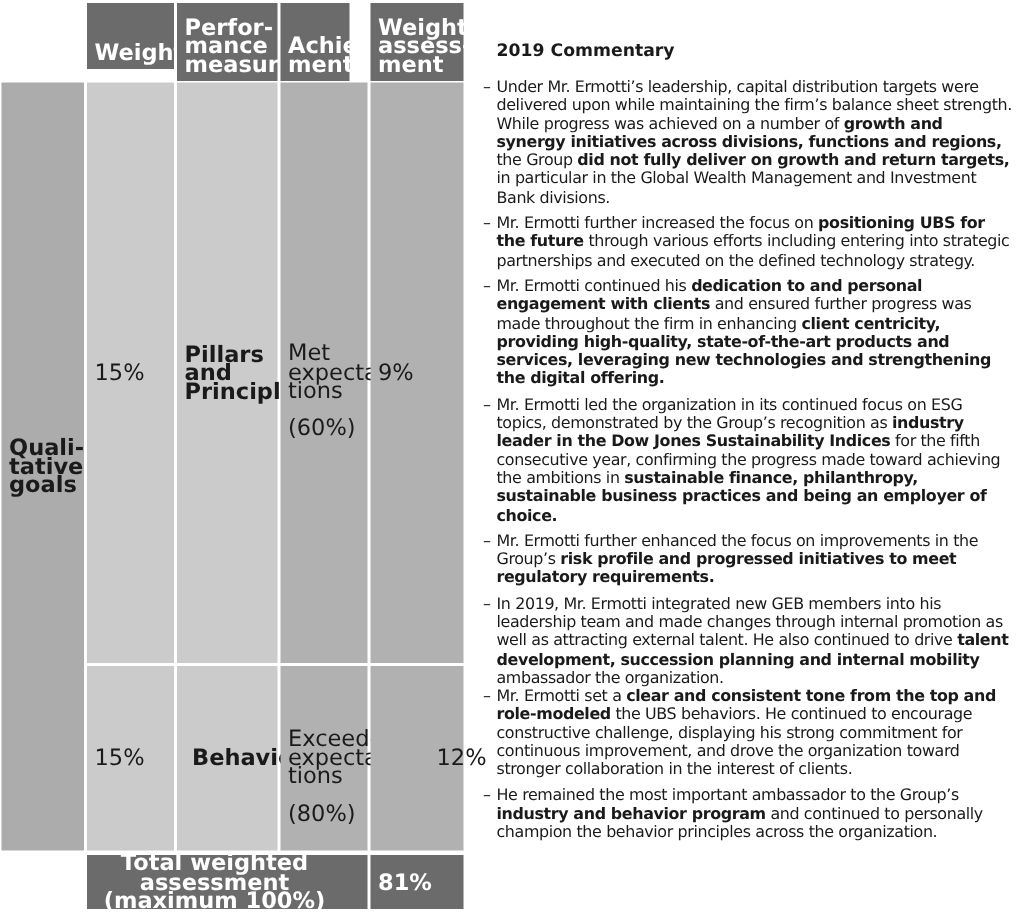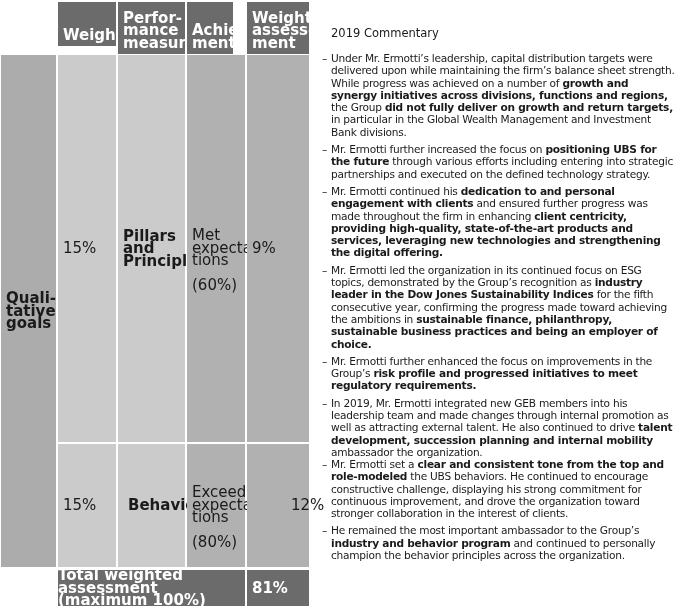--- a/index.html
+++ b/index.html
@@ -10,21 +10,21 @@
   .hdr { background: #6b6b6b; color: #ffffff; font-weight: bold; padding: 0 5px 5px 5px;
          display: flex; align-items: flex-end; }
   .hdr span { white-space: pre-line; }
   .light { background: #cbcbcb; }
   .mid { background: #b1b1b1; }
   .cat { background: #acacac; }
   .total { background: #6b6b6b; color: #fff; font-weight: bold; }
   .pad { padding: 0 5px; display: flex; align-items: center; }
   .bold { font-weight: bold; }
   .pre { white-space: pre-line; }
-  .comm-title { position: absolute; left: 331px; top: 26px; font-weight: normal; font-size: 11.5px; }
+  .comm-title { position: absolute; left: 331px; top: 26px; font-weight: bold; font-size: 11.5px; }
   .bullets { position: absolute; left: 322px; width: 354px; margin: 0; padding: 0; list-style: none;
              font-size: 10.6px; line-height: 12.3px; letter-spacing: -0.25px; }
   .bullets li { position: relative; padding-left: 9px; margin-bottom: 5px; }
   .bullets li .dash { position: absolute; left: 0; top: 0; }
   .bullets b { font-weight: bold; }
 </style>
 </head>
 <body>
 
 <div class="cell hdr" style="left:58px;top:2px;width:58px;height:44px;">
@@ -79,21 +79,21 @@
     <span class="pre">Exceeded
 expecta-
 tions
 
 (80%)</span>
   </div>
 <div class="cell mid pad" style="left:247px;top:444px;width:62px;height:123px;padding-left:44px;">
     <span>12%</span>
   </div>
 
-<div class="cell total" style="left:58px;top:570px;width:187px;height:36px;display:flex;align-items:center;justify-content:flex-end;padding-right:17px;text-align:left;">
+<div class="cell total" style="left:58px;top:570px;width:187px;height:36px;display:flex;align-items:center;justify-content:flex-end;padding-right:17px;text-align:center;">
     <span class="pre">Total weighted assessment
 (maximum 100%)</span>
   </div>
 <div class="cell total" style="left:247px;top:570px;width:62px;height:36px;display:flex;align-items:center;padding-left:5px;">
     <span>81%</span>
   </div>
 
 <div class="comm-title">2019 Commentary</div>
 <ul class="bullets" id="pillars-list" style="top:52px;">
     <li><span class="dash">–</span><span>Under Mr. Ermotti’s leadership, capital distribution targets were deliv­ered upon while maintaining the firm’s balance sheet strength. While progress was achieved on a number of </span><b>growth and synergy initia­tives across divisions, functions and regions,</b><span> the Group </span><b>did not fully deliver on growth and return targets,</b><span> in particular in the Global Wealth Management and Investment Bank divisions.</span></li>

